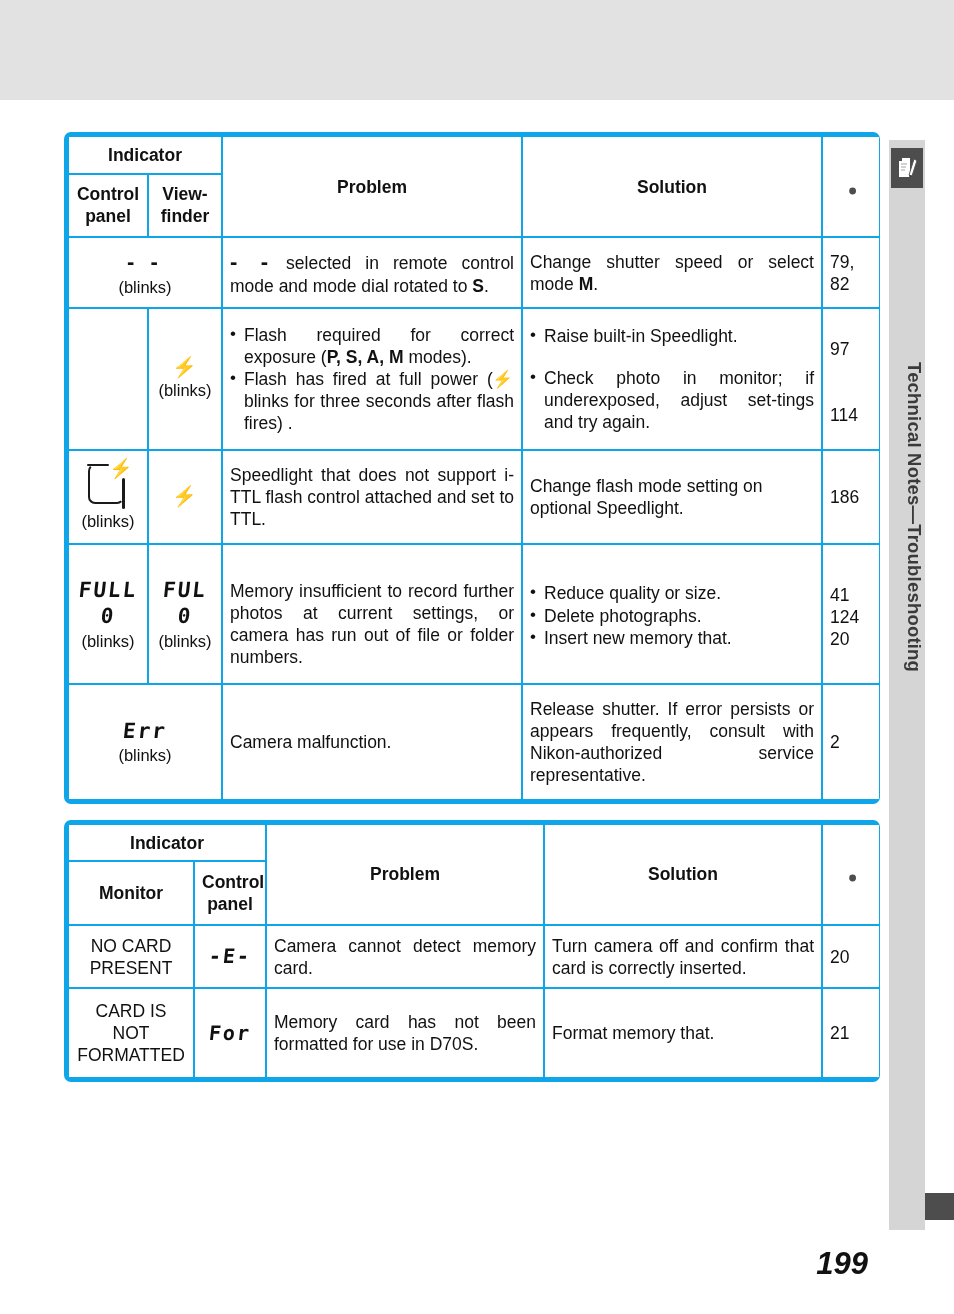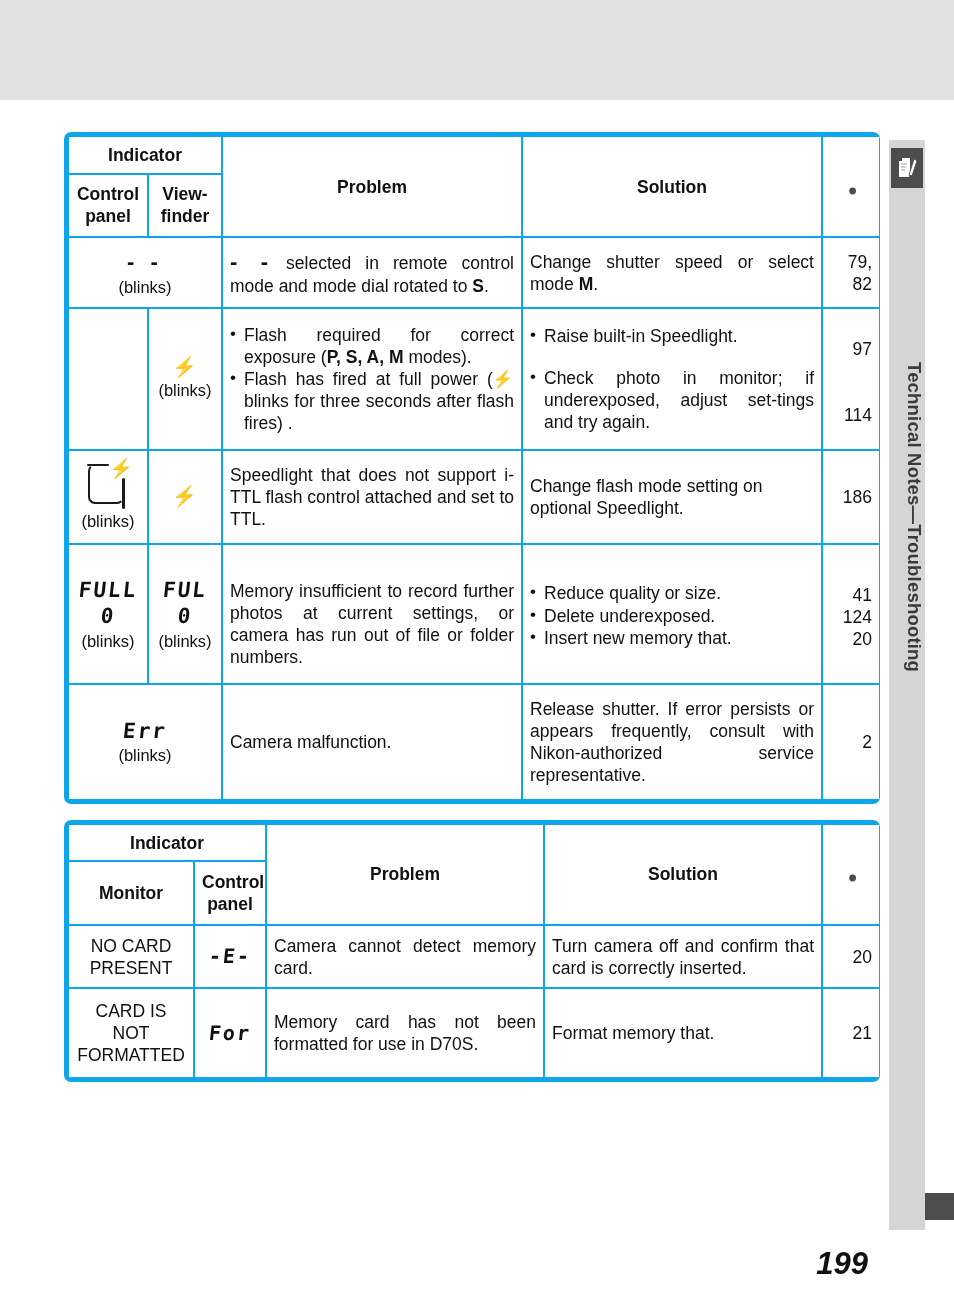--- a/index.html
+++ b/index.html
@@ -67,21 +67,21 @@
     padding: 4px 7px;
   }
   td.hd {
     background: #4d4d4d; color: #fff; font-weight: bold;
     text-align: center; font-size: 17.5px; padding: 5px 4px;
     line-height:1.2;
   }
   td.shade { background: #e9e9e9; }
   td.ctr  { text-align: center; }
   td.just { text-align: justify; text-align-last: left; hyphens: none; }
-  td.num  { text-align: right; font-size: 17.5px; }
+  td.num  { text-align: left; font-size: 17.5px; }
   td.top  { vertical-align: top; }
 
   .blinks { font-size: 16.5px; display:block; margin-top:1px; }
 
   
   .lcd {
     font-family: "DejaVu Sans Mono", monospace;
     font-weight: bold;
     font-size: 20px;
     letter-spacing: 2px;
@@ -249,21 +249,21 @@
           </td>
           <td class="ctr" style="padding:4px 2px">
             <span class="lcd big">FUL</span>
             <span class="lcd big">0</span>
             <span class="blinks">(blinks)</span>
           </td>
           <td class="just top" style="padding-top:24px">Memory insufficient to record further photos at current settings, or camera has run out of file or folder numbers.</td>
           <td class="top" style="padding-top:7px">
             <ul class="blist">
               <li>Reduce quality or size.</li>
-              <li>Delete underexposed.</li>
+              <li>Delete photographs.</li>
               <li>Insert new memory that.</li>
             </ul>
           </td>
           <td class="num top" style="padding-top:10px">
             <span>41</span><br>
             <span>124</span><br>
             <span>20</span>
           </td>
         </tr>
 

